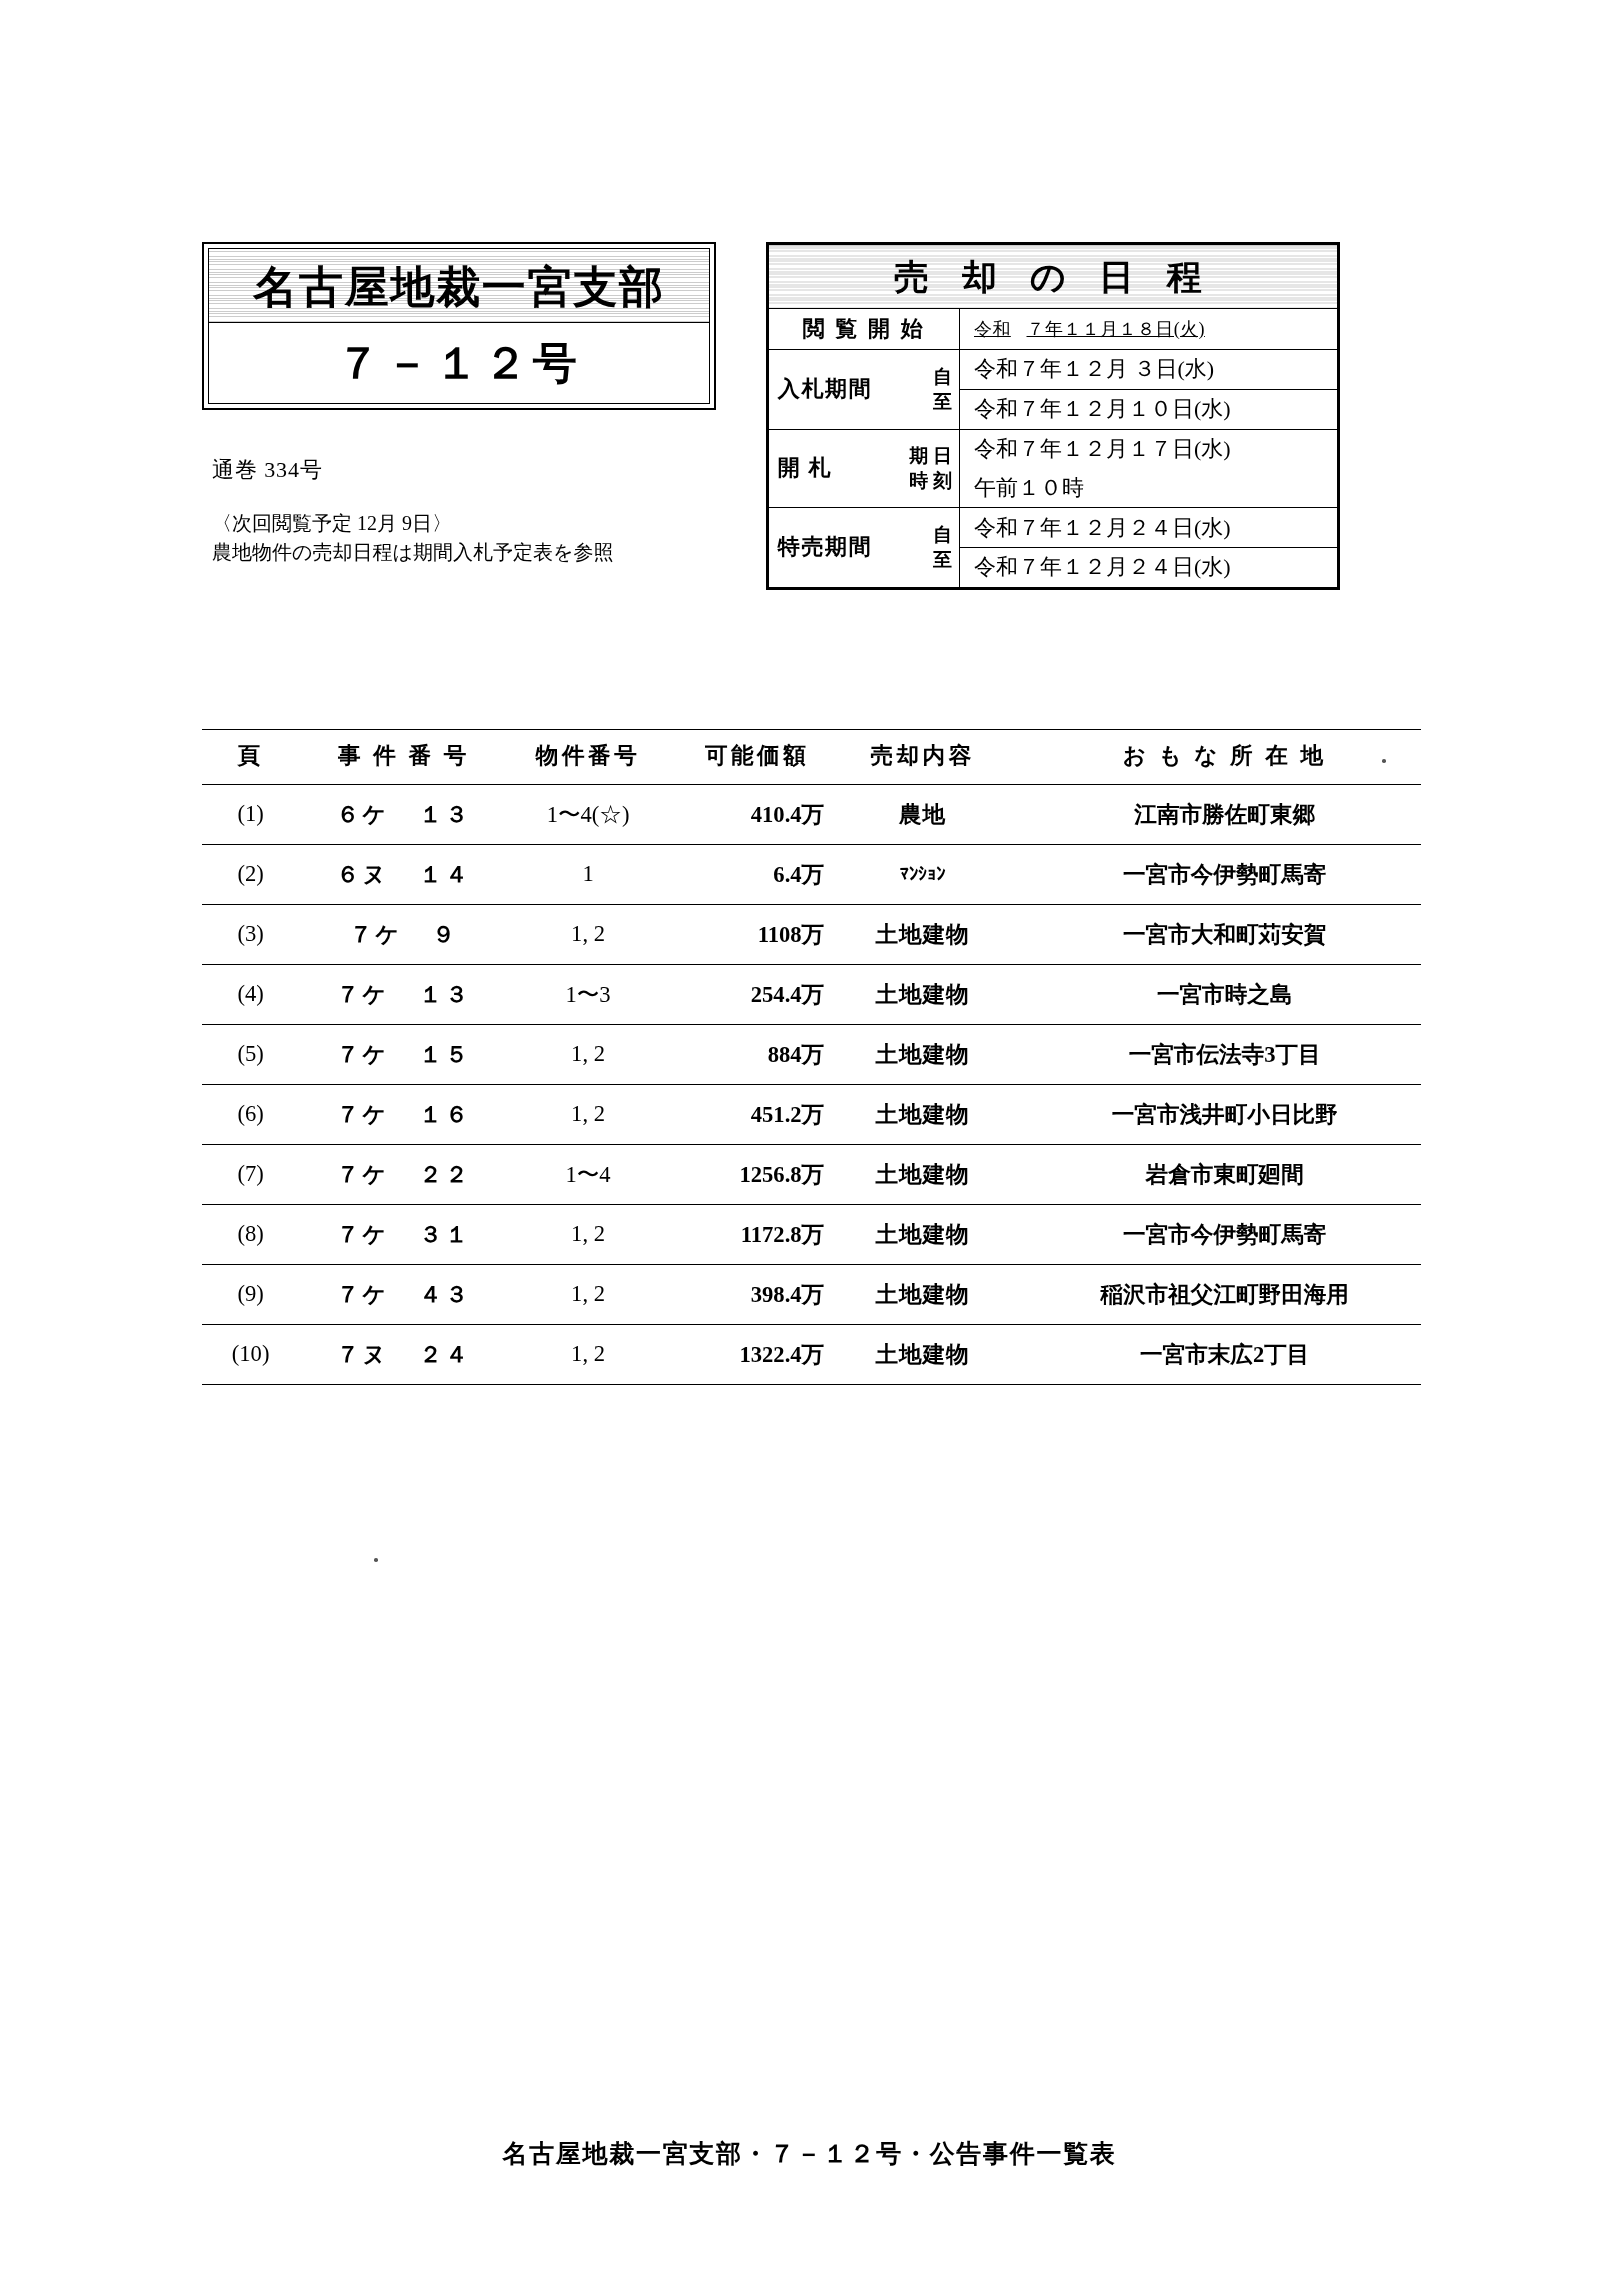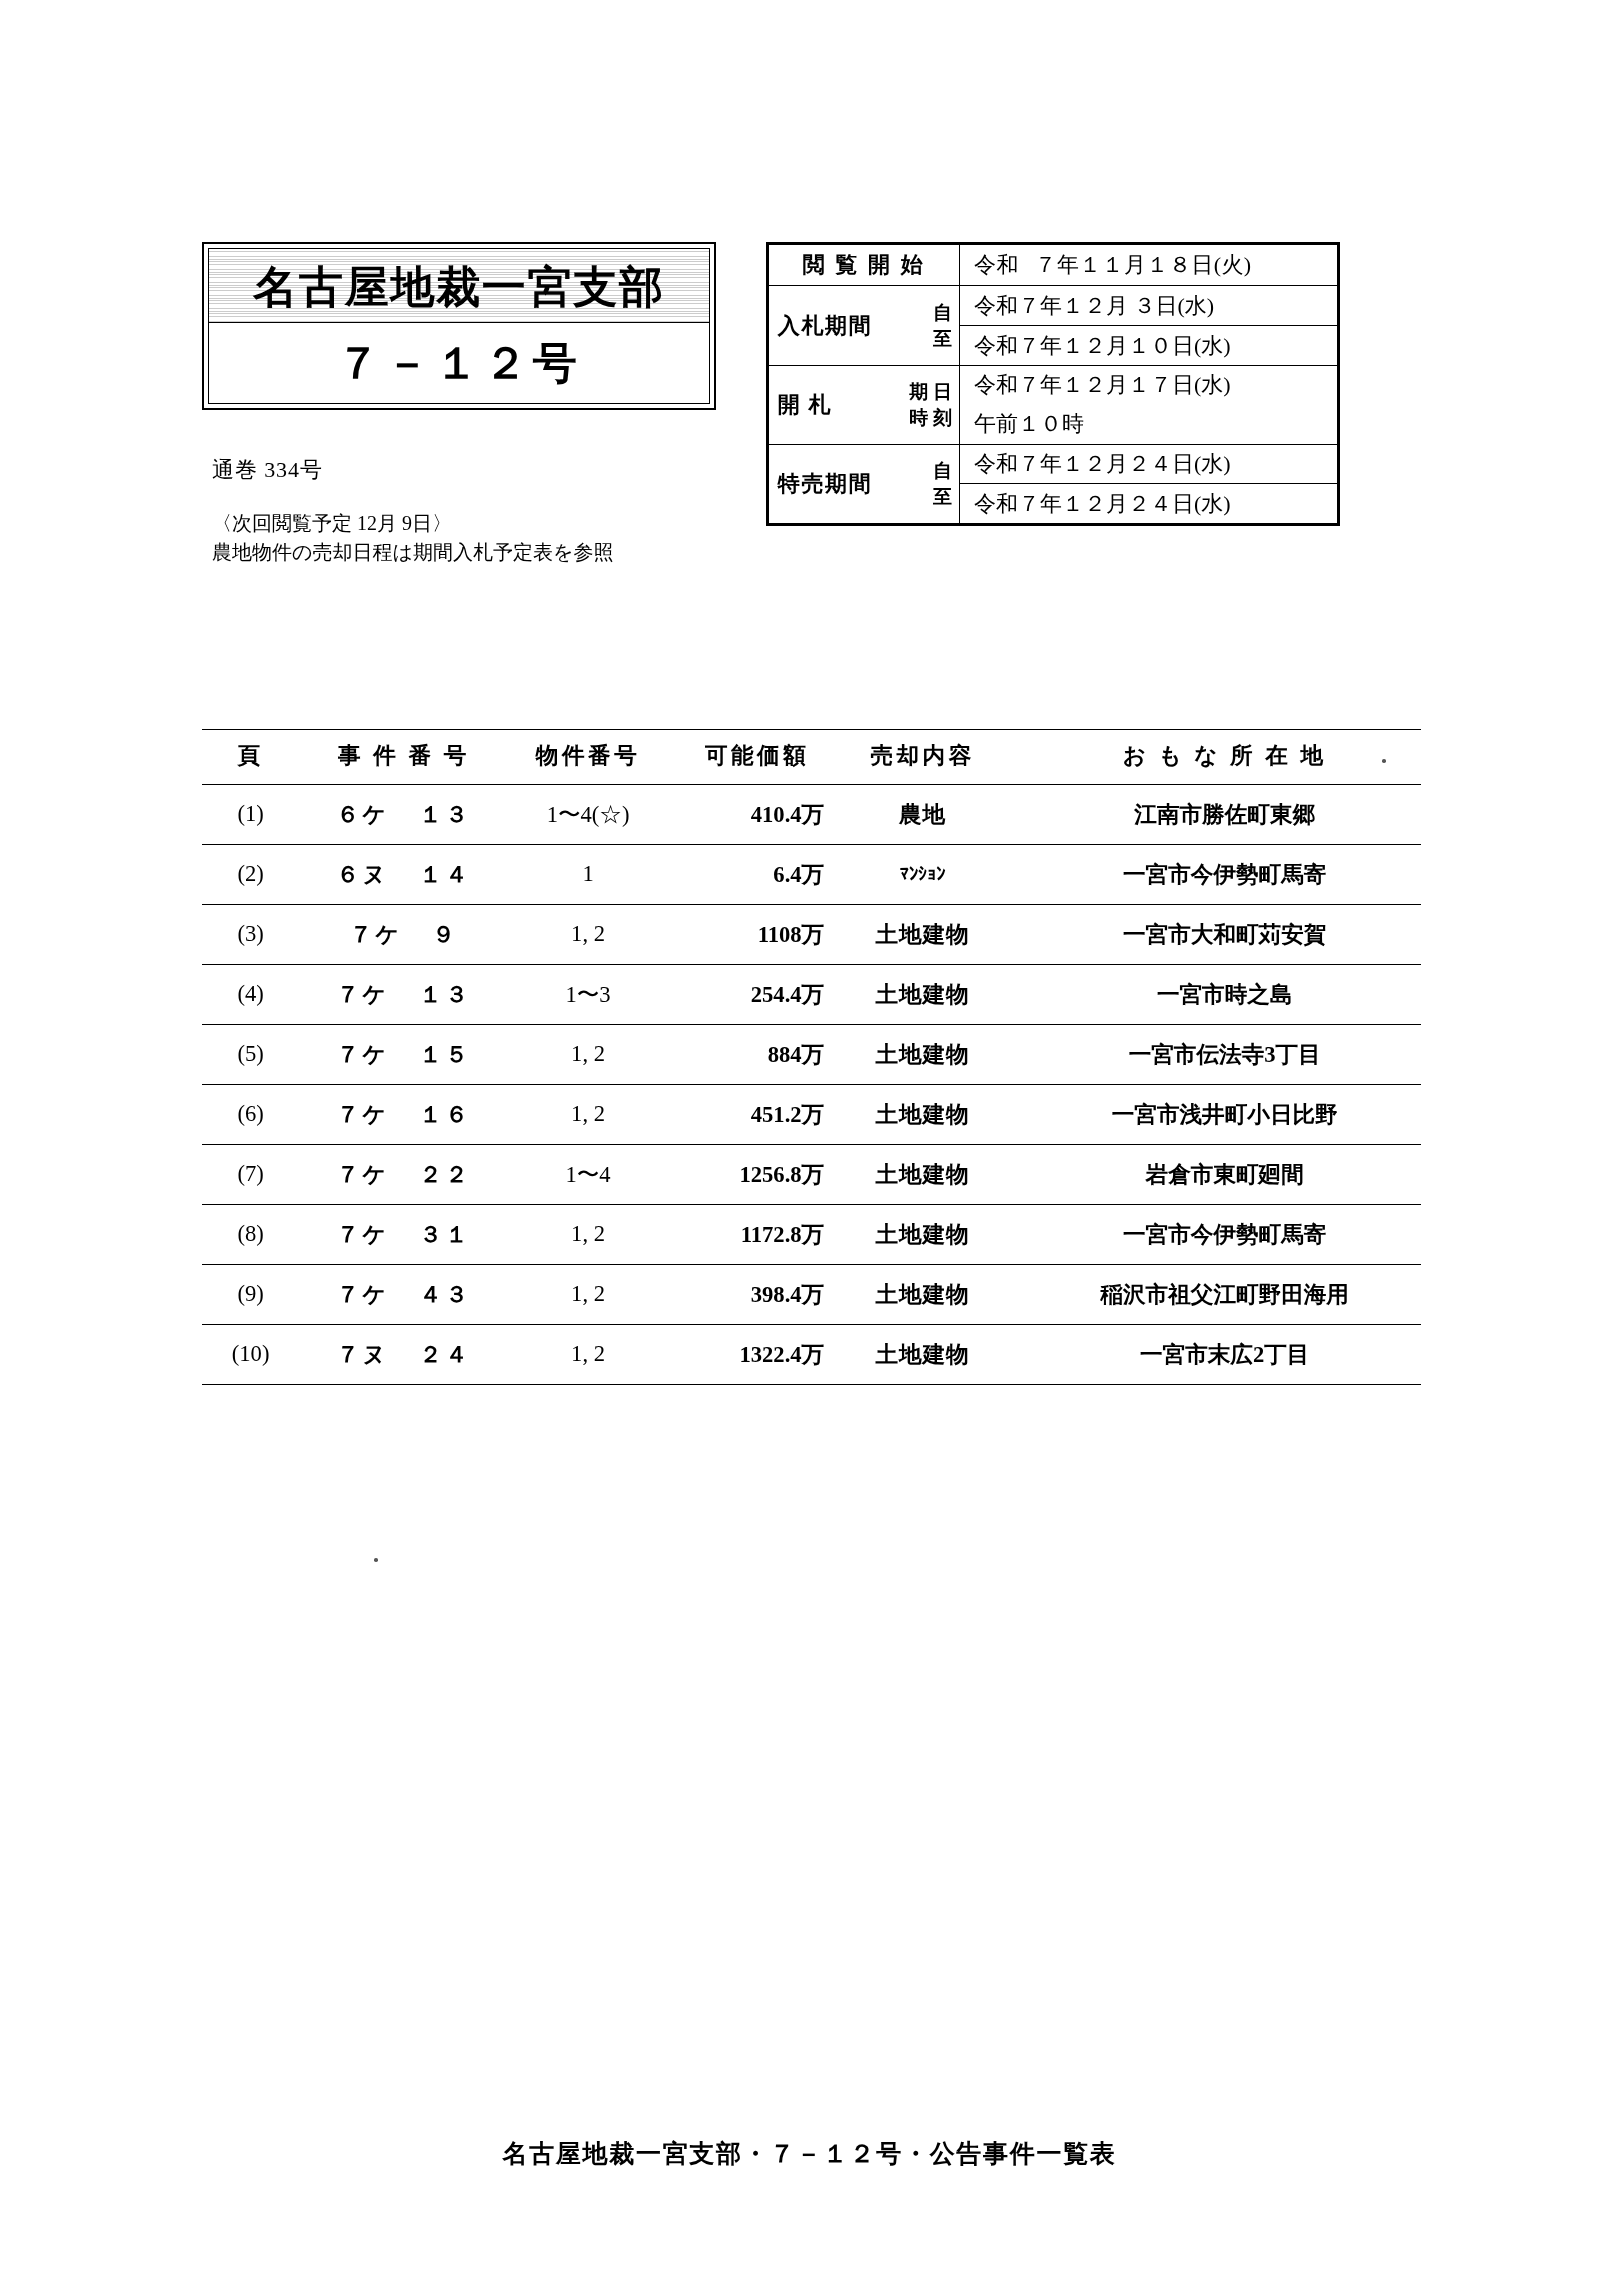--- a/index.html
+++ b/index.html
@@ -141,24 +141,25 @@
     font-size: 22px;
     letter-spacing: 1.7px;
   }
   .lbl-split-inner .jiji {
     font-weight: bold;
     font-size: 19px;
     line-height: 1.35;
     text-align: center;
   }
   .sched .val {
-    font-size: 22px;
+    font-size: 18px;
     padding: 5.2px 5.2px 5.2px 14px;
     white-space: nowrap;
     letter-spacing: 0.4px;
+    text-decoration: underline;
   }
   .sched .val .era { margin-right: 15.7px; }
   .sched .val-cell { padding: 0; }
   .val-cell .row {
     font-size: 22px;
     padding: 4.4px 5.2px 4.4px 14px;
     white-space: nowrap;
   }
   .val-cell .row + .row { border-top: 0.9px solid #000; }
   .val-cell .rowplain + .rowplain { border-top: none; }
@@ -267,20 +268,23 @@
     <div class="issue">通巻 334号</div>
     <div class="next">
       <div>〈次回閲覧予定 12月 9日〉</div>
       <div>農地物件の売却日程は期間入札予定表を参照</div>
     </div>
   </div>
 
   <div class="sched">
     <table>
       <tbody>
+        <tr>
+          <td class="sched-title" colspan="2">売 却 の 日 程</td>
+        </tr>
 
         <tr>
           <td class="lbl">閲 覧 開 始</td>
           <td class="val">
             <span class="era">令和</span><span>７年１１月１８日(火)</span>
           </td>
         </tr>
 
         <tr>
           <td class="lbl-split">

